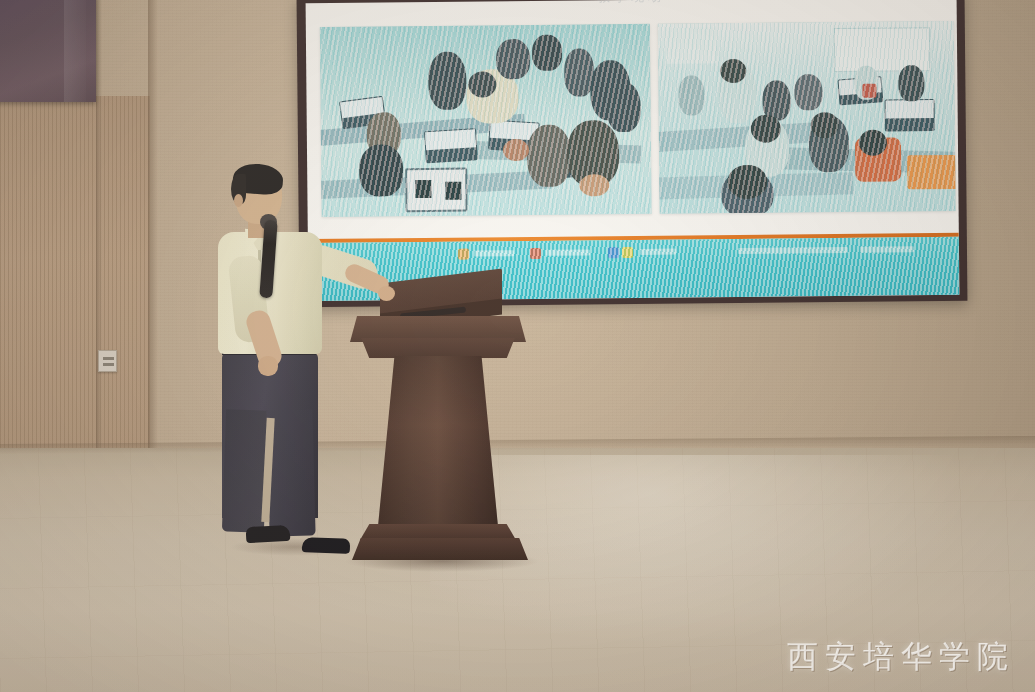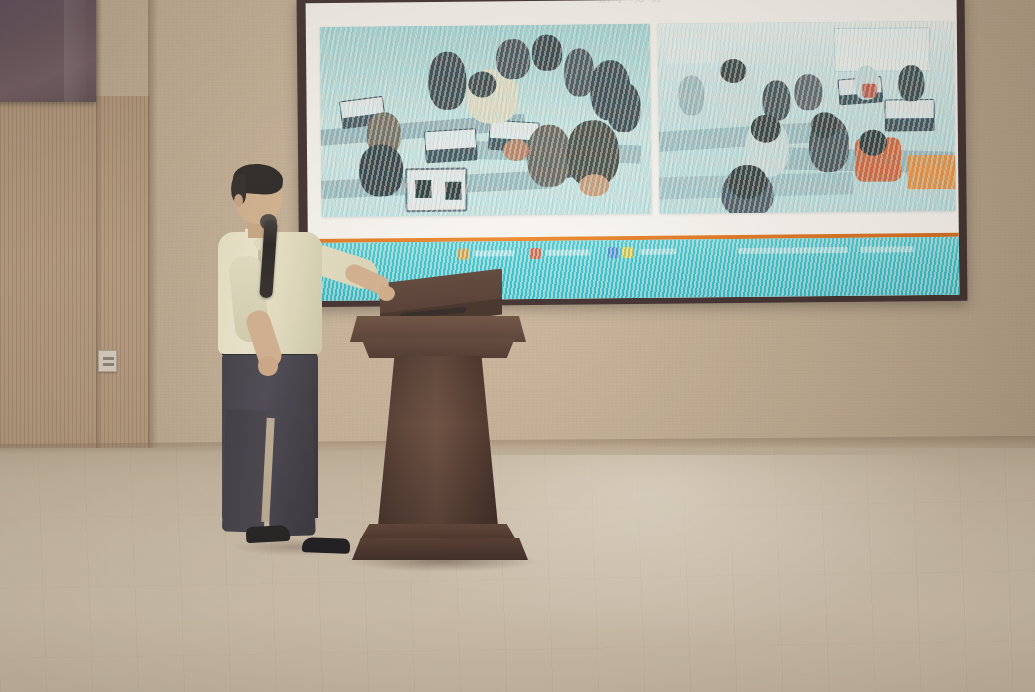--- a/index.html
+++ b/index.html
@@ -546,14 +546,15 @@
     <div class="p-arm-l"></div>
     <div class="p-forearm-l"></div>
     <div class="p-mic-head"></div>
     <div class="p-mic"></div>
     <div class="p-hand-l"></div>
   </div>
 
   <div class="grade"></div>
   <div class="grade2"></div>
 
+  <div class="watermark">西安培华学院</div>
 
 </div>
 
 </body></html>

